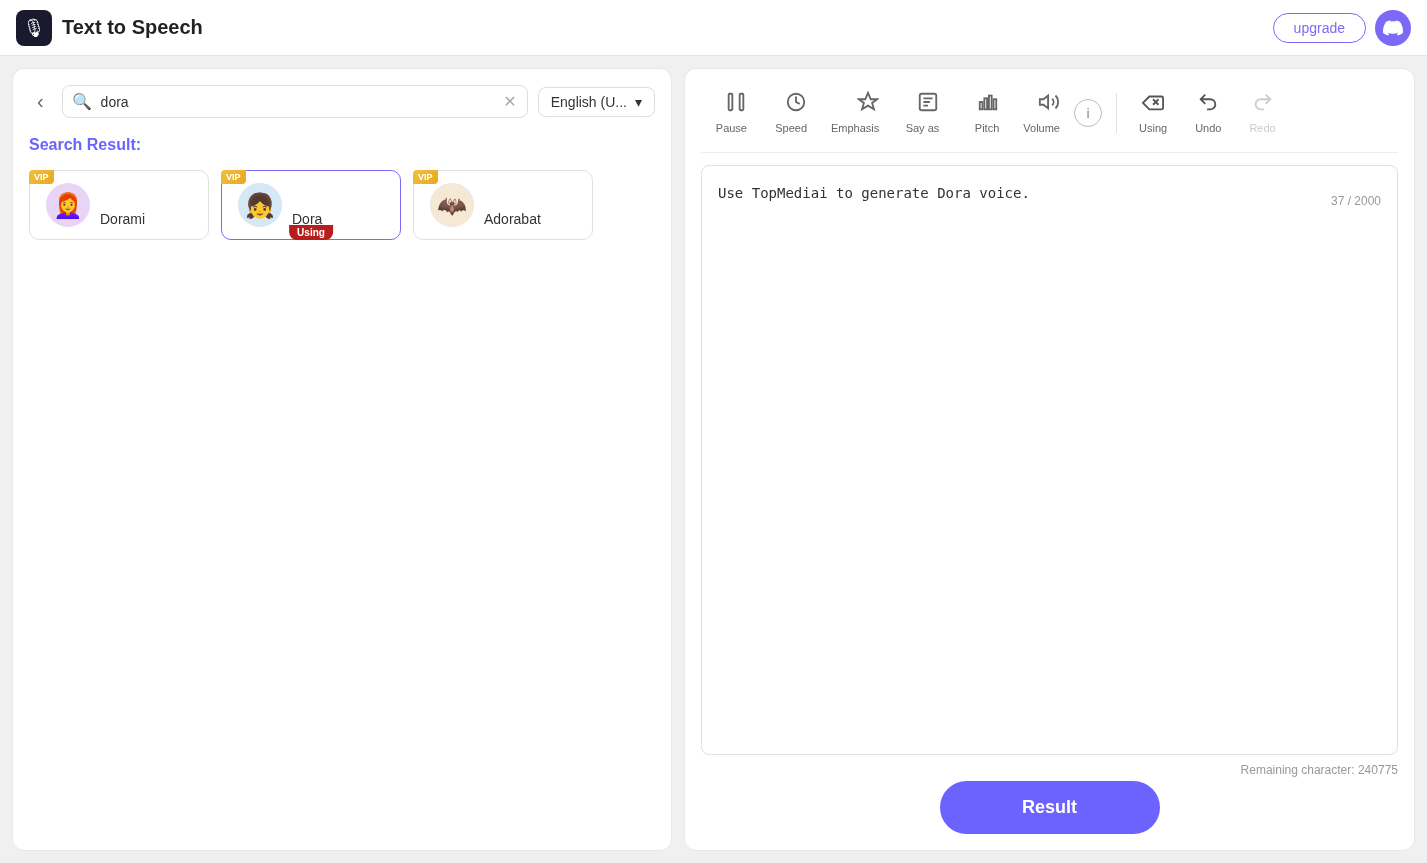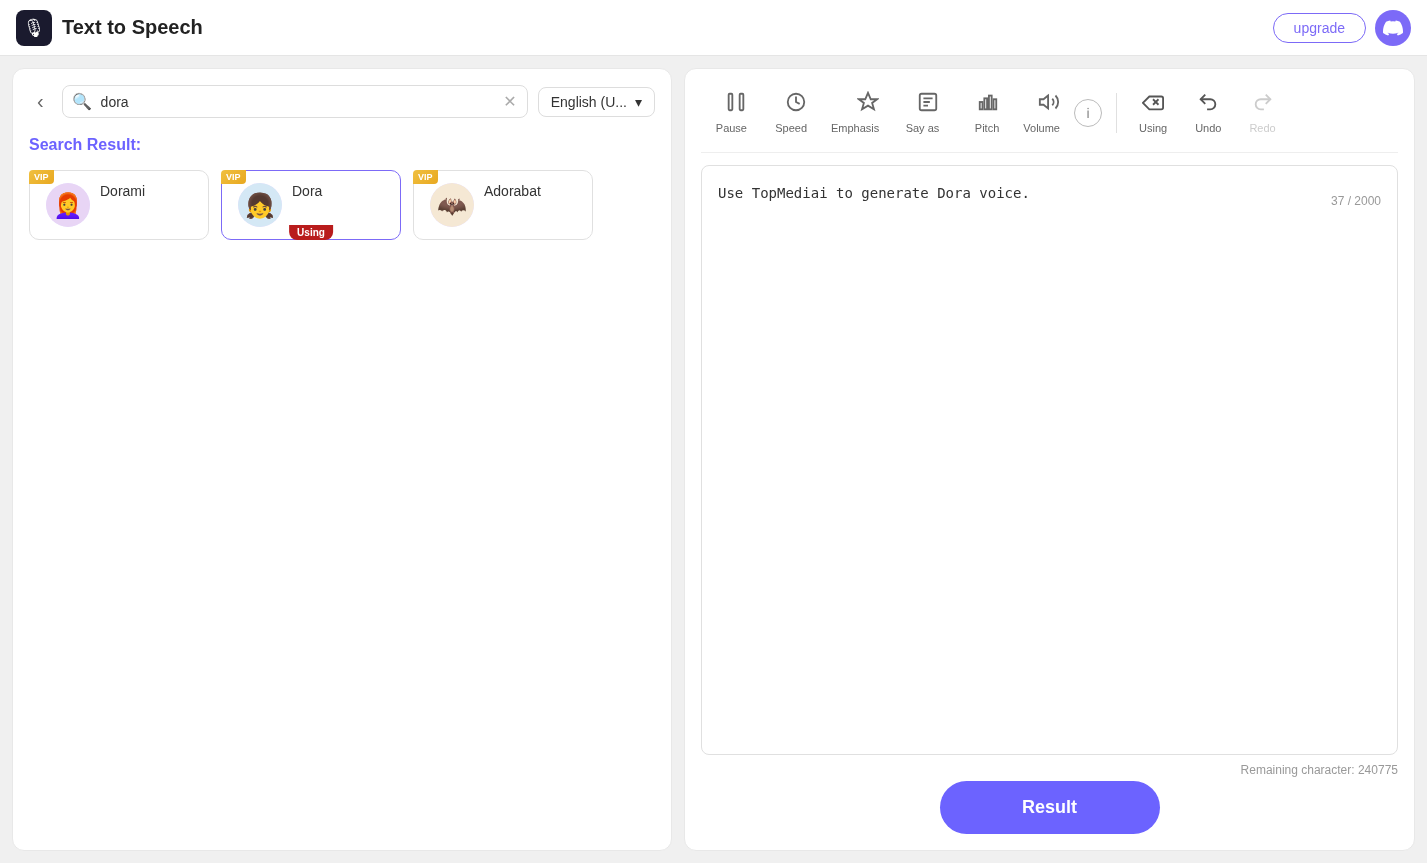--- a/index.html
+++ b/index.html
@@ -156,21 +156,21 @@
       display: flex;
       gap: 12px;
       flex-wrap: wrap;
     }
 
     .voice-card {
       border: 1.5px solid #e0e0e0;
       border-radius: 10px;
       padding: 12px 16px;
       display: flex;
-      align-items: flex-start;
+      align-items: flex-end;
       gap: 10px;
       min-width: 180px;
       cursor: pointer;
       position: relative;
       background: #fff;
     }
     .voice-card.active {
       border-color: #7c6af7;
     }
 

